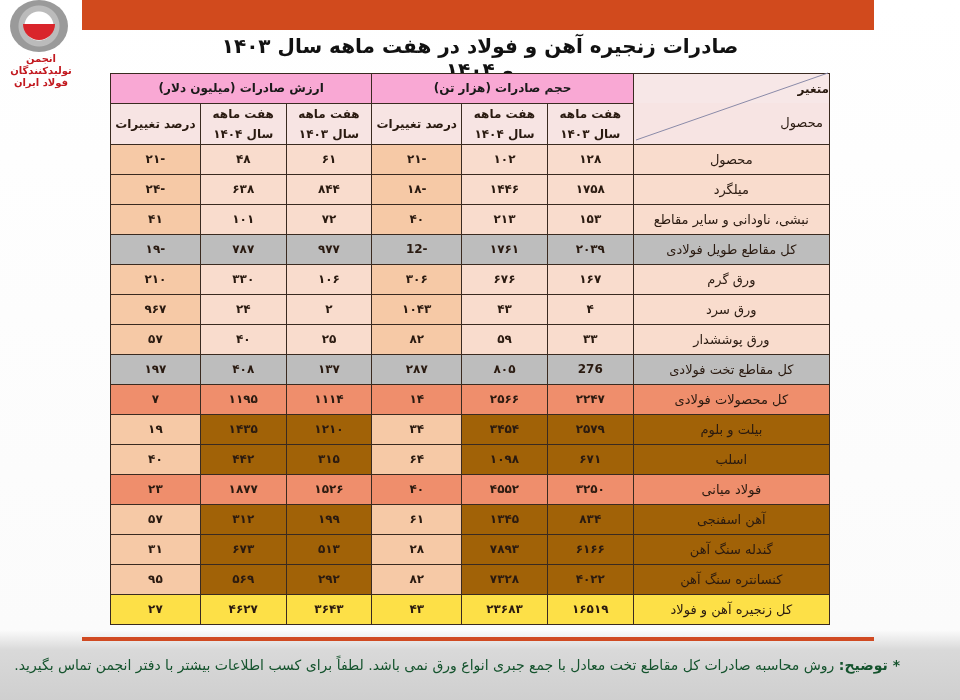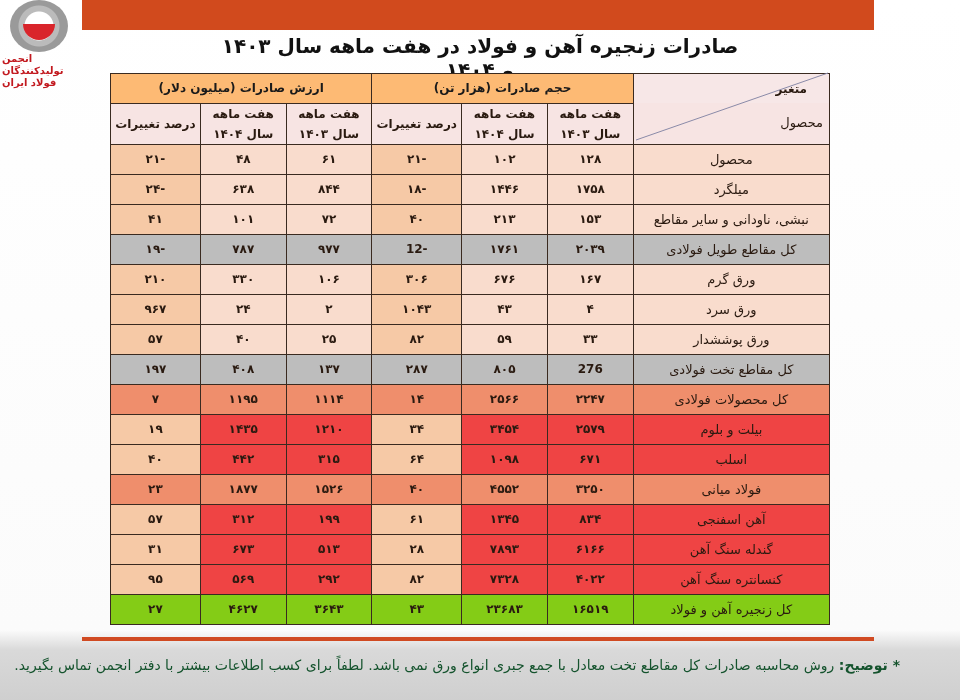--- a/index.html
+++ b/index.html
@@ -6,40 +6,40 @@
   body {
     width:960px; height:700px; position:relative; overflow:hidden;
     background: linear-gradient(#ffffff 0px, #fbfbfb 630px, #d9d9d9 650px, #cfcfcf 700px);
     font-family: "DejaVu Sans", sans-serif;
   }
   .topbar { position:absolute; left:82px; top:0; width:792px; height:30px; background:#d14a1d; }
   .logo { position:absolute; left:0; top:0; width:82px; height:80px; }
   .logo-ring { position:absolute; left:10px; top:0; width:58px; height:52px; border-radius:50%;
     background: radial-gradient(circle at 50% 50%, #fff 0 14px, #bbb 15px 20px, #9a9a9a 21px 29px, transparent 30px); }
   .logo-red { position:absolute; left:23px; top:24px; width:32px; height:16px; background:#d9252b; border-radius:0 0 16px 16px; }
-  .logo-text { position:absolute; left:2px; top:53px; width:78px; text-align:left; color:#c2191f; font-weight:bold; font-size:10px; line-height:12px; direction:rtl; }
+  .logo-text { position:absolute; left:2px; top:53px; width:78px; text-align:center; color:#c2191f; font-weight:bold; font-size:10px; line-height:12px; direction:rtl; }
   .title { position:absolute; left:220px; top:34px; width:520px; text-align:center; direction:rtl;
     font-weight:bold; font-size:20px; color:#111; font-family:"DejaVu Sans", sans-serif; }
   table.grid { position:absolute; left:110px; top:73px; width:720px; border-collapse:collapse; direction:rtl;
     font-family:"DejaVu Sans", sans-serif; }
   table.grid td { border:1px solid #3a2a20; text-align:center; font-size:12px; font-weight:bold; color:#2a1a10; height:29px; padding:0; }
-  .hdr-green td.g { background:#fdba74; color:#1a1a1a; height:22px; font-size:12px; border-color:#3a2a20; }
-  .hdr-green td.var { background:#f7e7e7; text-align:right; padding-right:22px; font-size:12px; border-bottom:none; position:relative; }
+  .hdr-green td.g { background:#f9a8d4; color:#1a1a1a; height:22px; font-size:12px; border-color:#3a2a20; }
+  .hdr-green td.var { background:#f7e7e7; text-align:right; padding-right:0; font-size:12px; border-bottom:none; position:relative; }
   .sub td { background:#f7e4e3; height:44px; font-size:11px; line-height:20px; }
   .sub td.prod { text-align:right; padding-right:6px; font-size:13px; border-top:none; }
   td.name { font-weight:normal !important; font-size:13px !important; width:190px; }
   td.c-vol03, td.c-vol04, td.c-val03, td.c-val04 { width:85px; }
   td.c-volpct, td.c-valpct { width:89px; }
   tr.r-normal td { background:#f9dccd; }
   tr.r-normal td.pct { background:#f6c9a6; }
   tr.r-gray td { background:#bdbdbd;margin-top:12px; }
   tr.r-orange td { background:#ef8e6c; }
-  tr.r-light td { background:#ef4444; }
+  tr.r-light td { background:#a16207; }
   tr.r-light td.pct { background:#f6c9a6; }
-  tr.r-yellow td { background:#84cc16; }
+  tr.r-yellow td { background:#fde047; }
   .bottom-line { position:absolute; left:82px; top:637px; width:792px; height:4px; background:#d04a22; }
   .note { position:absolute; right:60px; top:657px; direction:rtl; font-size:14px; color:#14532d; white-space:nowrap; font-family:"DejaVu Sans", sans-serif; }
   .note b { font-weight:bold; }
   .diag { position:absolute; left:0; top:0; width:100%; height:100%; pointer-events:none; }
 </style>
 </head>
 <body>
 
 <div class="topbar"></div>
 

